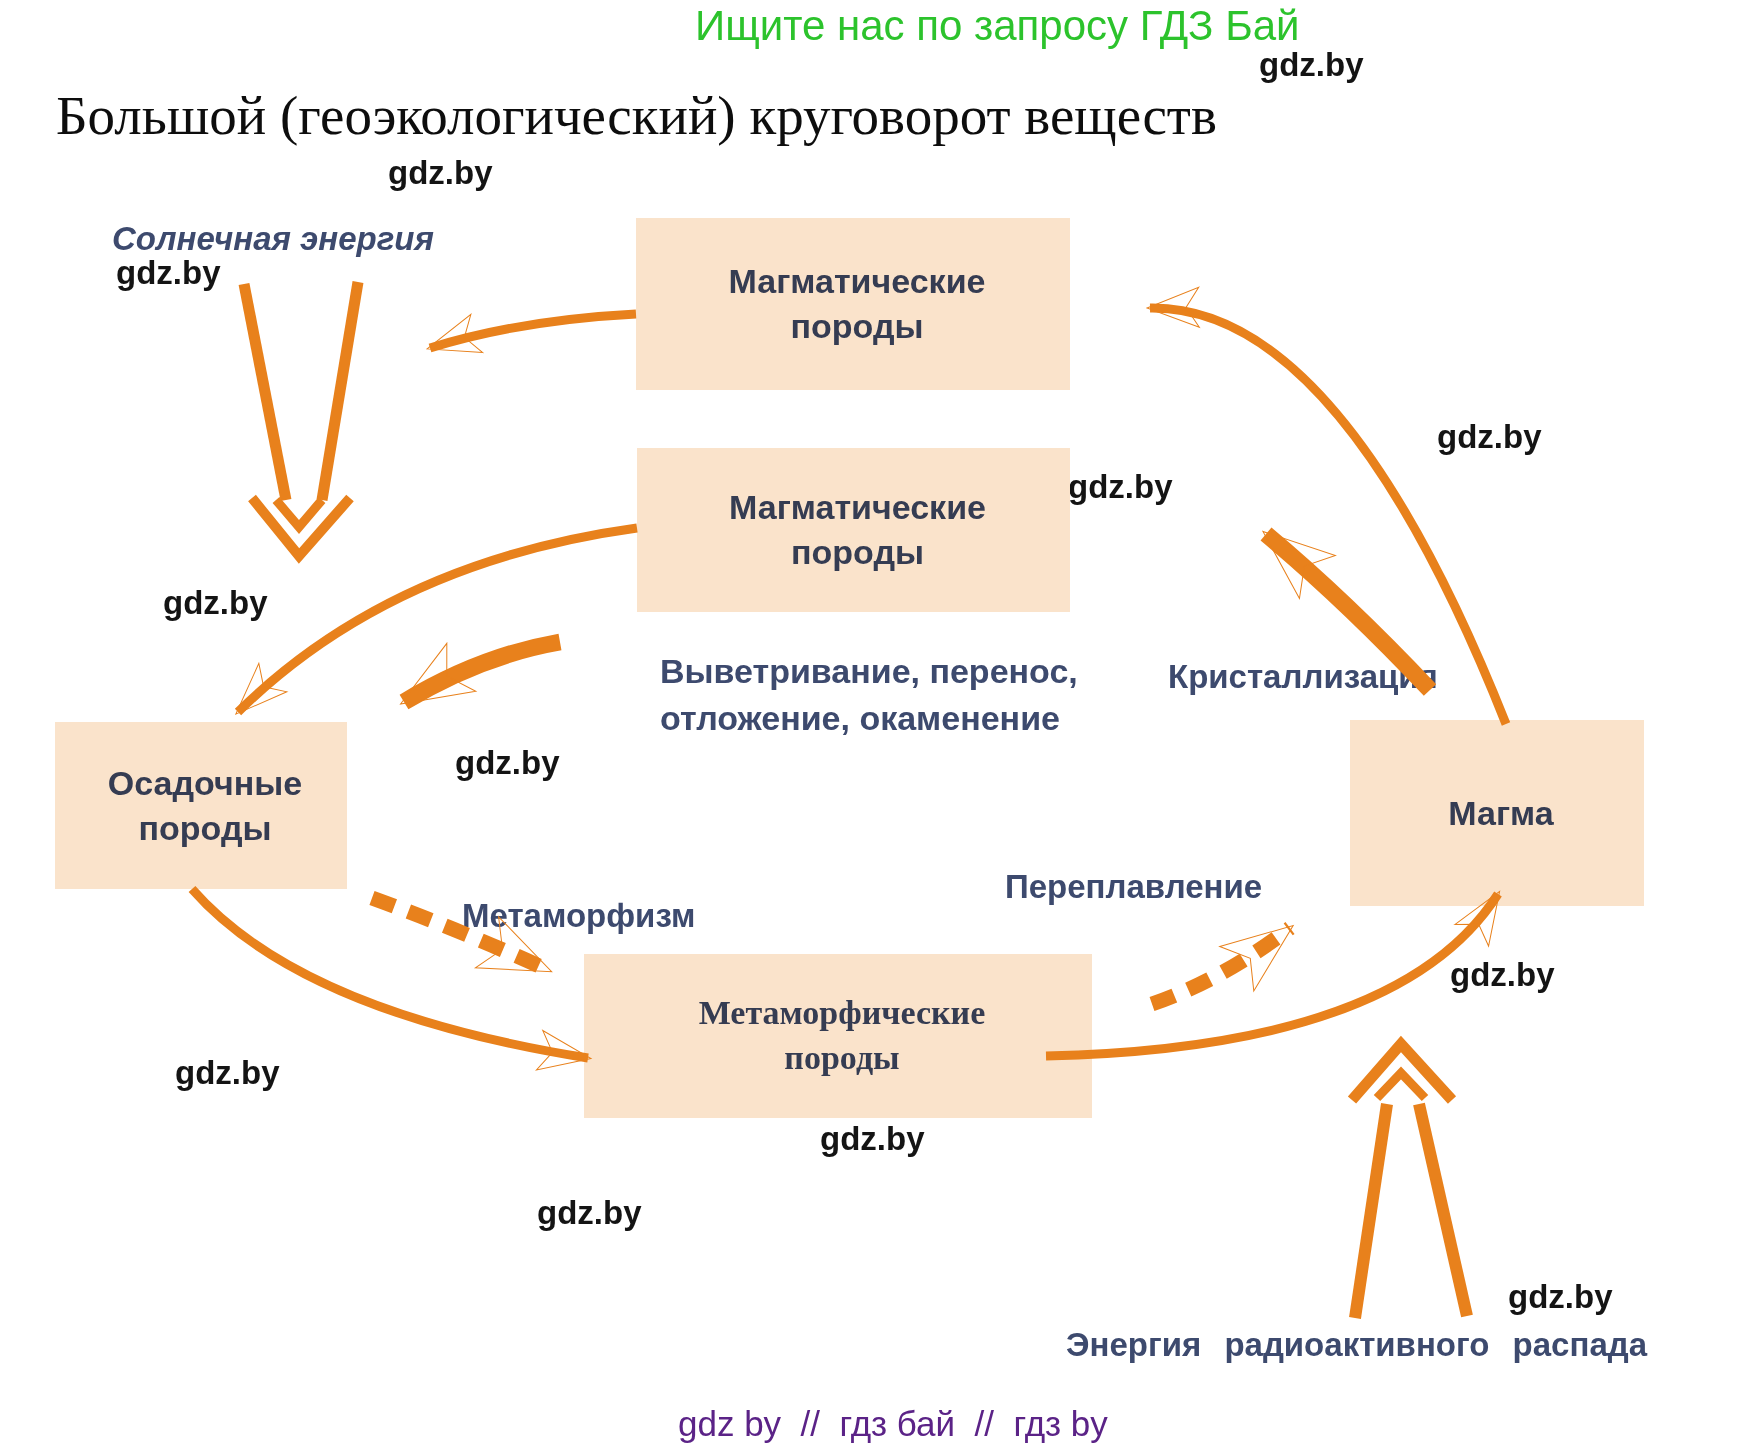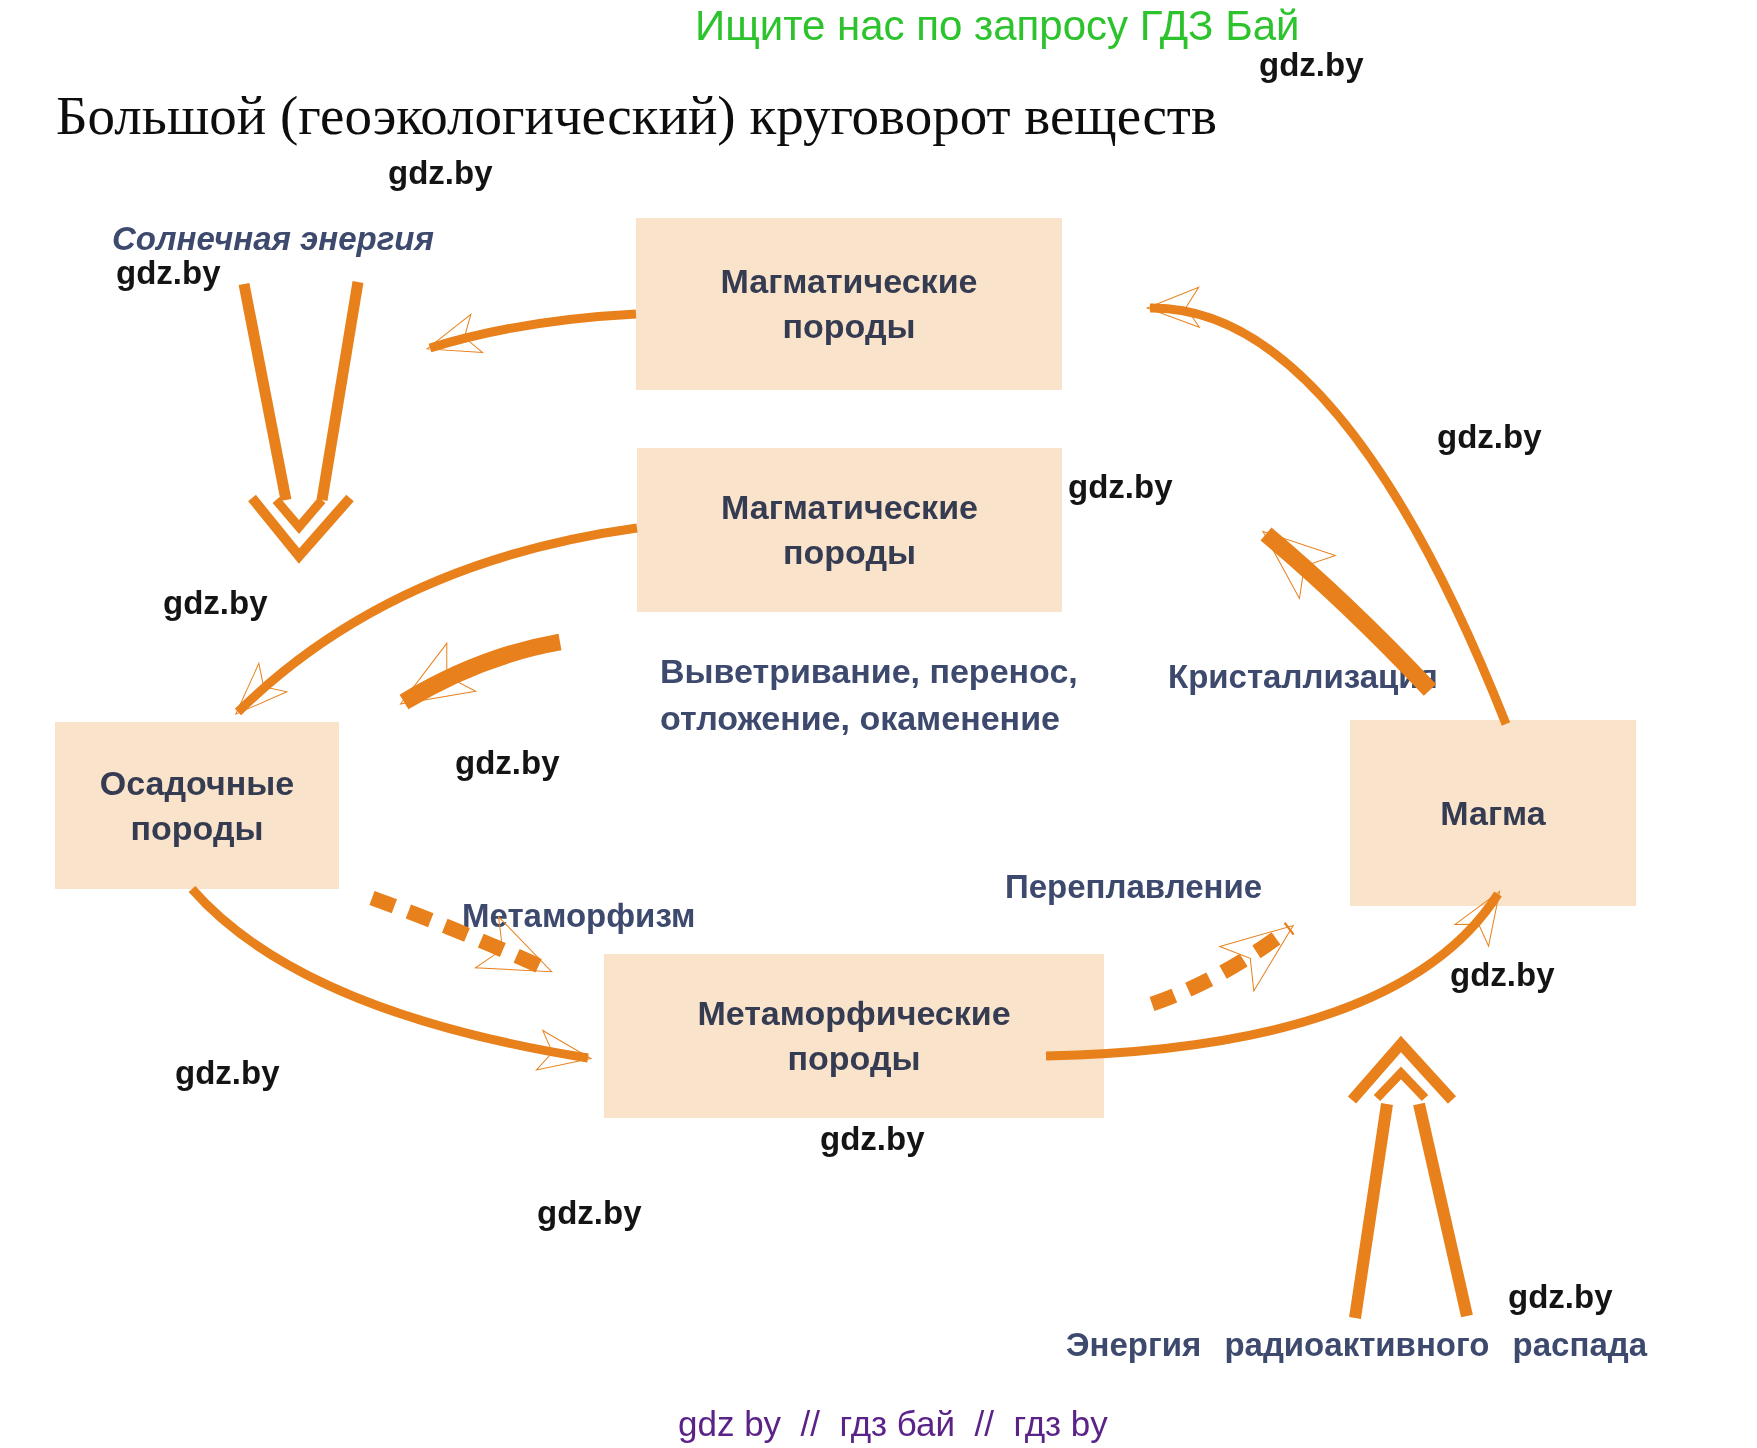--- a/index.html
+++ b/index.html
@@ -16,21 +16,21 @@
     font-family:"Liberation Serif",serif;color:var(--color-title,#0d0d0d);white-space:nowrap;
   }
   .wm{
     position:absolute;font-size:33px;font-weight:700;
     color:var(--color-watermark,#141414);white-space:nowrap;
   }
   .box{
     position:absolute;background:var(--color-peach,#fae3cb);
     display:flex;align-items:center;justify-content:center;text-align:center;
     color:var(--color-box_text,#353c52);font-size:34px;font-weight:600;
-    line-height:1.32;white-space:pre-line;
+    line-height:1.32;white-space:pre-line;padding-left:8px;
   }
   .lbl{
     position:absolute;color:var(--color-navy,#3d4a6e);font-size:33px;font-weight:600;
     line-height:1.38;white-space:pre-line;
   }
   .lbl.radio{word-spacing:14px;}
   .footer{
     position:absolute;left:678px;top:1404px;font-size:35px;font-weight:400;
     color:var(--color-purple,#5b2387);white-space:pre;
   }
@@ -58,21 +58,21 @@
   <span class="wm" style="left:537px;top:1194px;">gdz.by</span>
   <span class="wm" style="left:1508px;top:1278px;">gdz.by</span>
 
   <div class="box" style="left:636px;top:218px;width:426px;height:172px;">Магматические
 породы</div>
   <div class="box" style="left:637px;top:448px;width:425px;height:164px;">Магматические
 породы</div>
   <div class="box" style="left:55px;top:722px;width:284px;height:167px;">Осадочные
 породы</div>
   <div class="box" style="left:1350px;top:720px;width:286px;height:186px;">Магма</div>
-  <div class="box" style="left:604px;top:954px;width:500px;height:164px;">Метаморфические
+  <div class="box" style="left:584px;top:954px;width:500px;height:164px;font-family:Liberation Serif, serif;">Метаморфические
 породы</div>
 
   <div class="lbl" style="left:112px;top:216px;font-style:italic;">Солнечная энергия</div>
   <div class="lbl" style="left:660px;top:648px;font-size:34px;">Выветривание, перенос,
 отложение, окаменение</div>
   <div class="lbl" style="left:1168px;top:654px;">Кристаллизация</div>
   <div class="lbl" style="left:462px;top:862px;margin-top:31px;">Метаморфизм</div>
   <div class="lbl radio" style="left:1066px;top:1322px;">Энергия радиоактивного распада</div>
   <div class="lbl" style="left:1005px;top:864px;">Переплавление</div>
 

